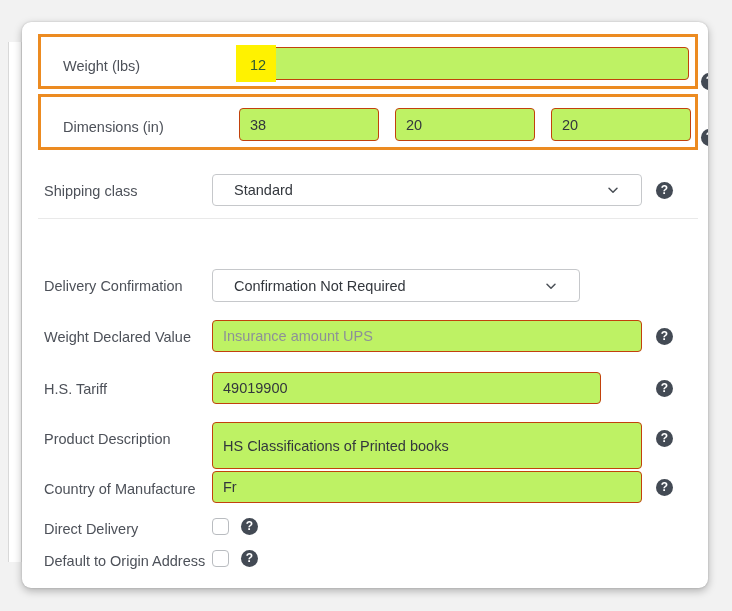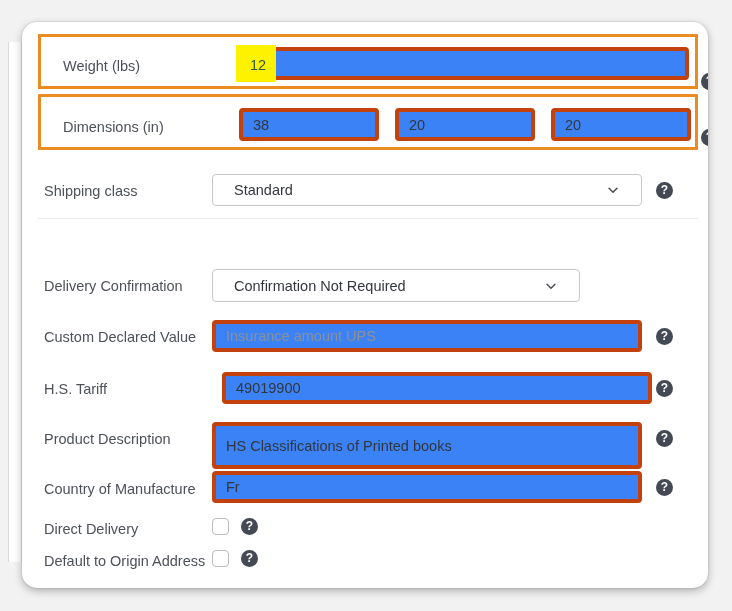--- a/index.html
+++ b/index.html
@@ -20,21 +20,21 @@
   }
 
   
   .card {
     position: absolute;
     left: 22px;
     top: 22px;
     width: 686px;
     height: 566px;
     background: #ffffff;
-    border-radius: 15px;
+    border-radius: 9px;
     box-shadow: 0 3px 9px rgba(0,0,0,0.28), 0 0 2px rgba(0,0,0,0.18);
     overflow: hidden;
   }
 
   
   .left-edge {
     position: absolute;
     left: 8px;
     top: 42px;
     width: 14px;
@@ -60,23 +60,23 @@
     position: absolute;
     font-size: 14.5px;
     color: #4d5159;
     white-space: nowrap;
     line-height: 1;
   }
 
   
   .txt {
     position: absolute;
-    border: 4px solid #c2410c;
+    border: 1px solid #c2410c;
     border-radius: 4px;
-    background: #3b82f6;
+    background: #bef264;
     font-family: "Liberation Sans", sans-serif;
     font-size: 14.5px;
     color: #33373d;
     padding: 0 10px;
     outline: none;
     line-height: normal;
   }
   .txt::placeholder { color: #8d9197; }
 
   
@@ -211,30 +211,30 @@
         <span class="sel-val">Confirmation Not Required</span>
         <span class="chev">
           <svg viewBox="0 0 14 14" width="14" height="14">
             <path d="M3 5.2 L7 9.2 L11 5.2" fill="none" stroke="#4a4f56" stroke-width="1.5" stroke-linecap="round" stroke-linejoin="round"></path>
           </svg>
         </span>
       </div>
     </div>
 
     <div class="row">
-      <span class="lbl" style="left:22px; top:308px;">Custom Declared Value</span>
+      <span class="lbl" style="left:22px; top:308px;">Weight Declared Value</span>
 
       <input class="txt" style="left: 190px; top: 298px; width: 430px; height: 32px;" placeholder="Insurance amount UPS">
       <div class="help" style="left:634px; top:306px;">?</div>
     </div>
 
     <div class="row">
       <span class="lbl" style="left:22px; top:360px;">H.S. Tariff</span>
 
-      <input class="txt" style="left: 200px; top: 350px; width: 430px; height: 32px;" value="49019900">
+      <input class="txt" style="left: 190px; top: 350px; width: 389px; height: 32px;" value="49019900">
       <div class="help" style="left:634px; top:358px;">?</div>
     </div>
 
     <div class="row">
       <span class="lbl" style="left:22px; top:410px;">Product Description</span>
 
       <input class="txt" style="left: 190px; top: 400px; width: 430px; height: 47px;" value="HS Classifications of Printed books">
       <div class="help" style="left:634px; top:408px;">?</div>
     </div>
 

